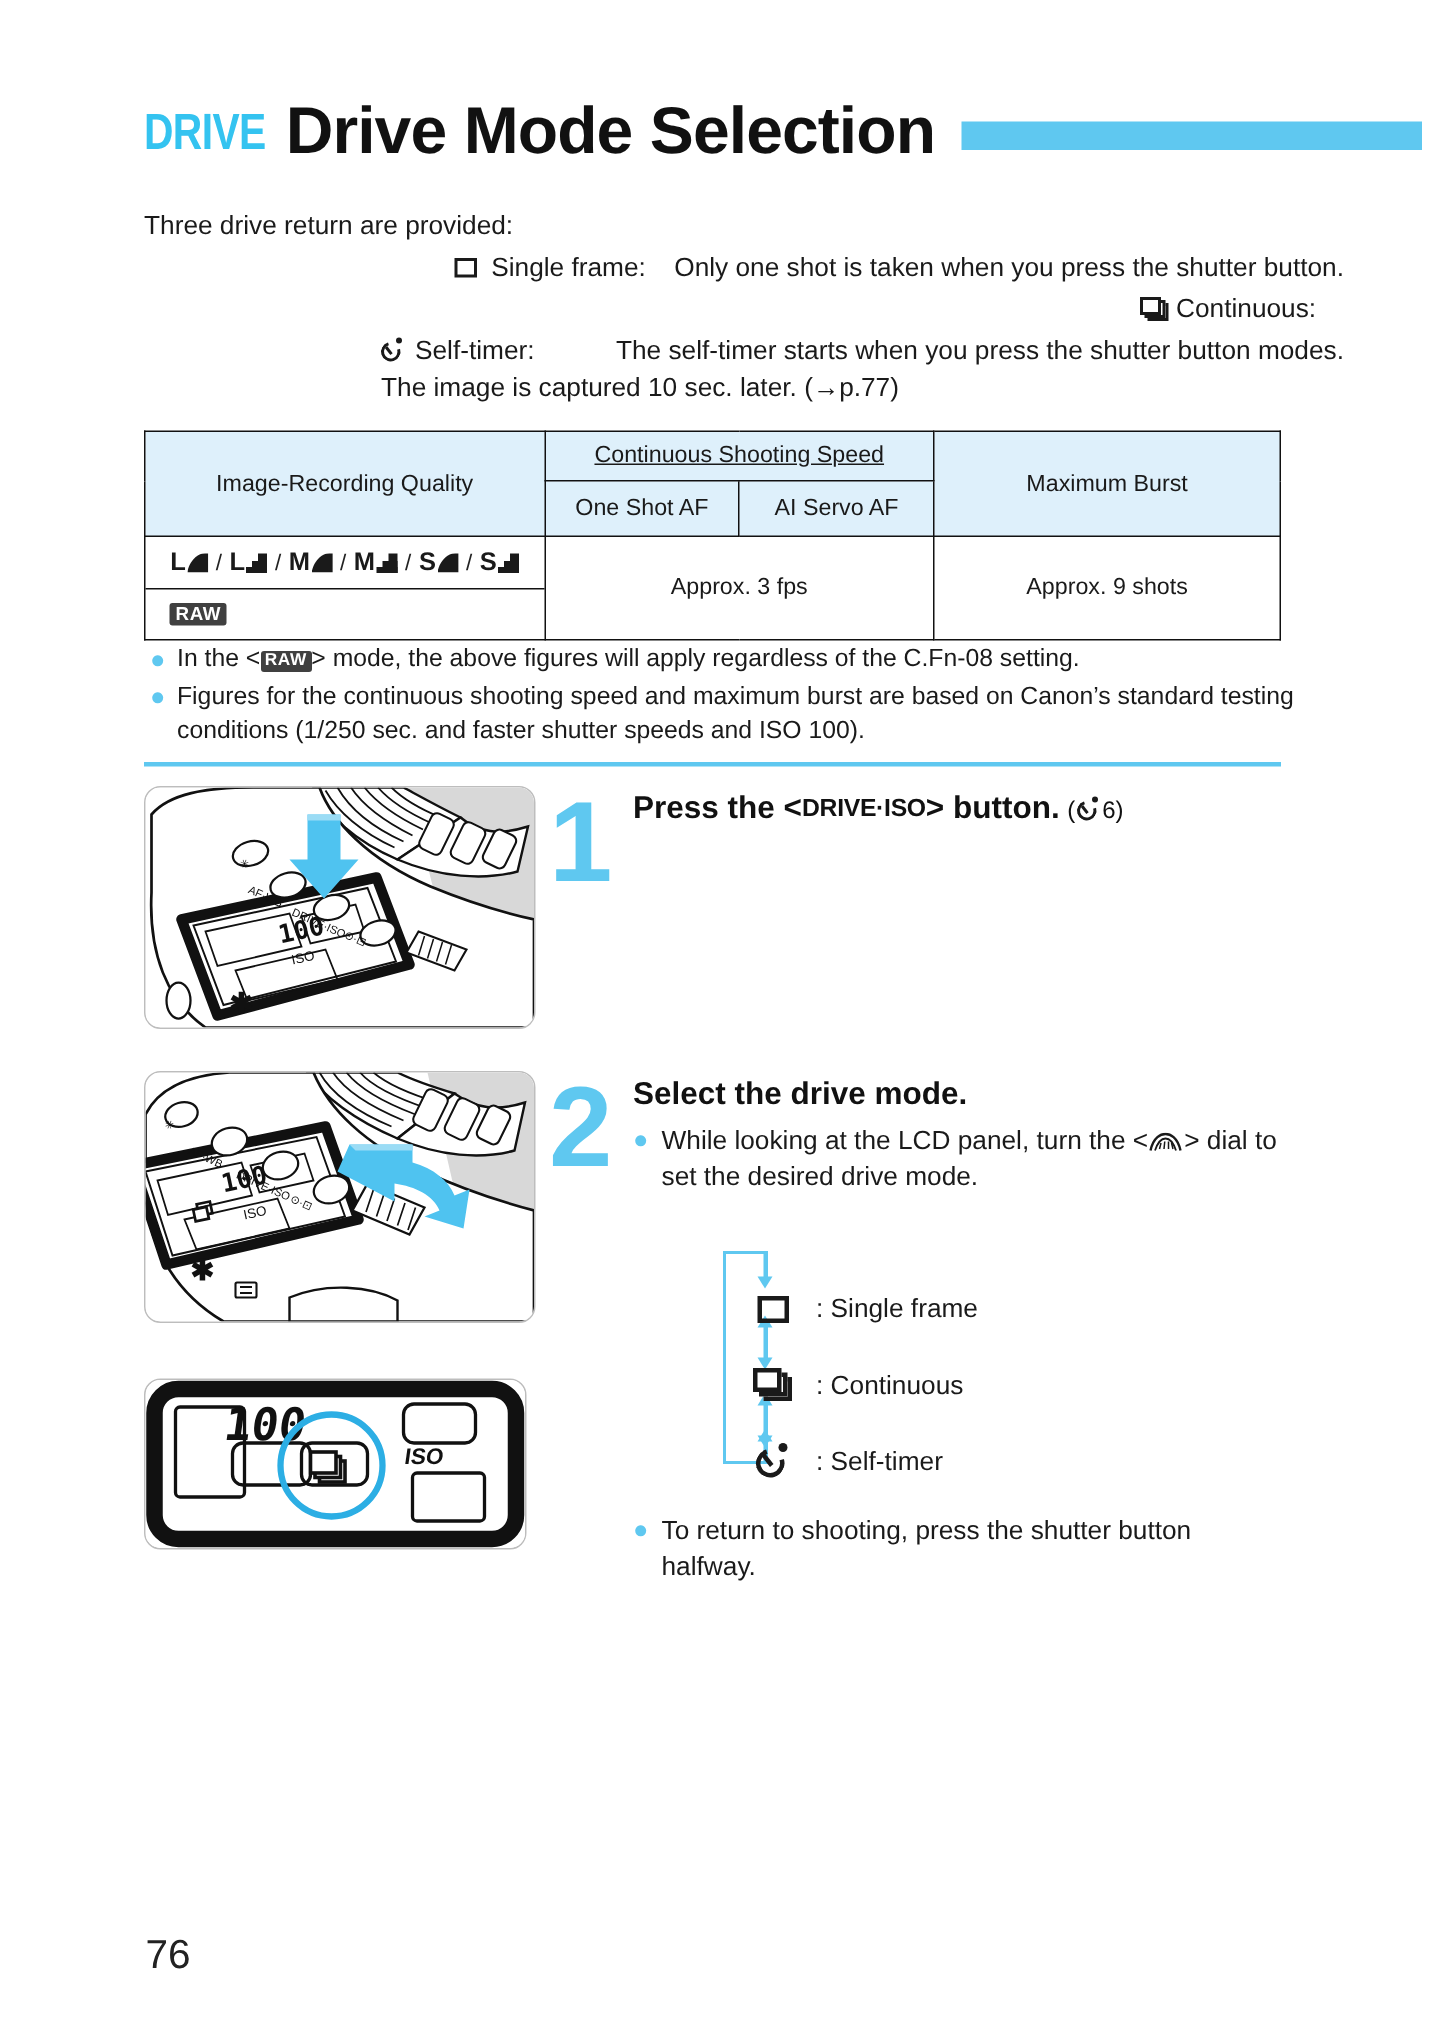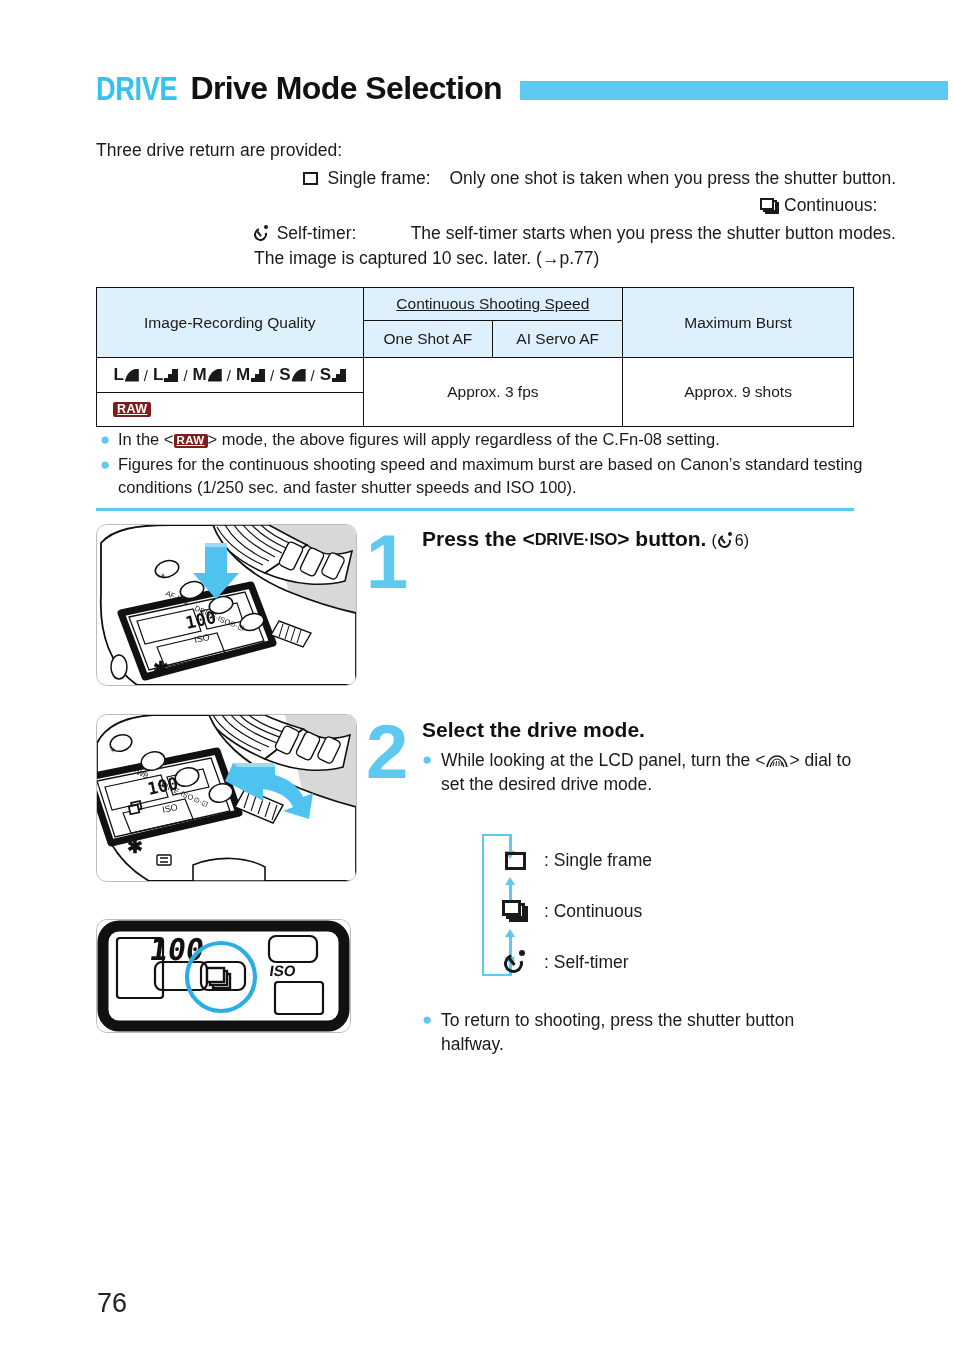--- a/index.html
+++ b/index.html
@@ -35,21 +35,21 @@
     font-weight: bold;
     font-size: 34px;
     letter-spacing: -0.5px;
     color: #34C3F0;
     transform: scaleX(0.80);
     transform-origin: left center;
     line-height: 1;
     white-space: nowrap;
   }
   .page-title {
-    font-size: 32px;
+    font-size: 44px;
     font-weight: bold;
     color: #111;
     letter-spacing: -0.6px;
     white-space: nowrap;
     margin-left: -7px;
   }
   .title-rule {
     flex: 1;
     height: 19px;
     background: #5FC8F0;
@@ -205,29 +205,28 @@
   .glyph-norm s {
     position: absolute;
     background: #1a1a1a;
     display: block;
   }
   .glyph-norm s:nth-child(1){ left:0;   bottom:0; width:14px; height:4px; }
   .glyph-norm s:nth-child(2){ left:4px; bottom:0; width:10px; height:8px; }
   .glyph-norm s:nth-child(3){ left:8px; bottom:0; width:6px;  height:13px; }
   .raw-badge {
     display: inline-block;
-    background: #7f1d1d;
+    background: #404040;
     color: #fff;
     font-weight: bold;
     font-size: 12.5px;
     letter-spacing: 0.4px;
     padding: 1.5px 4px 1.5px 4px;
     border-radius: 2px;
     line-height: 1;
-    text-decoration: underline;
   }
   .raw-badge.inline { font-size: 11.5px; padding: 1.5px 3px; vertical-align: 1px; }
 
   
   .notes {
     position: absolute;
     left: 100px;
     top: 428px;
     width: 790px;
     font-size: 16.5px;
@@ -365,20 +364,21 @@
   .cycle .arrow-v.both::after {
     bottom: -7px;
     border-top: 8px solid #5FC8F0;
   }
   .cyc-row {
     position: absolute;
     left: 16px;
     display: flex;
     align-items: center;
     font-size: 17.5px;
+    margin-top: 12px;
   }
   .cyc-ico {
     width: 34px;
     display: flex;
     justify-content: center;
   }
   .cyc-lbl { margin-left: 12px; white-space: nowrap; }
   .ico-single-lg {
     width: 21px; height: 18px;
     border: 3.6px solid #1a1a1a;

